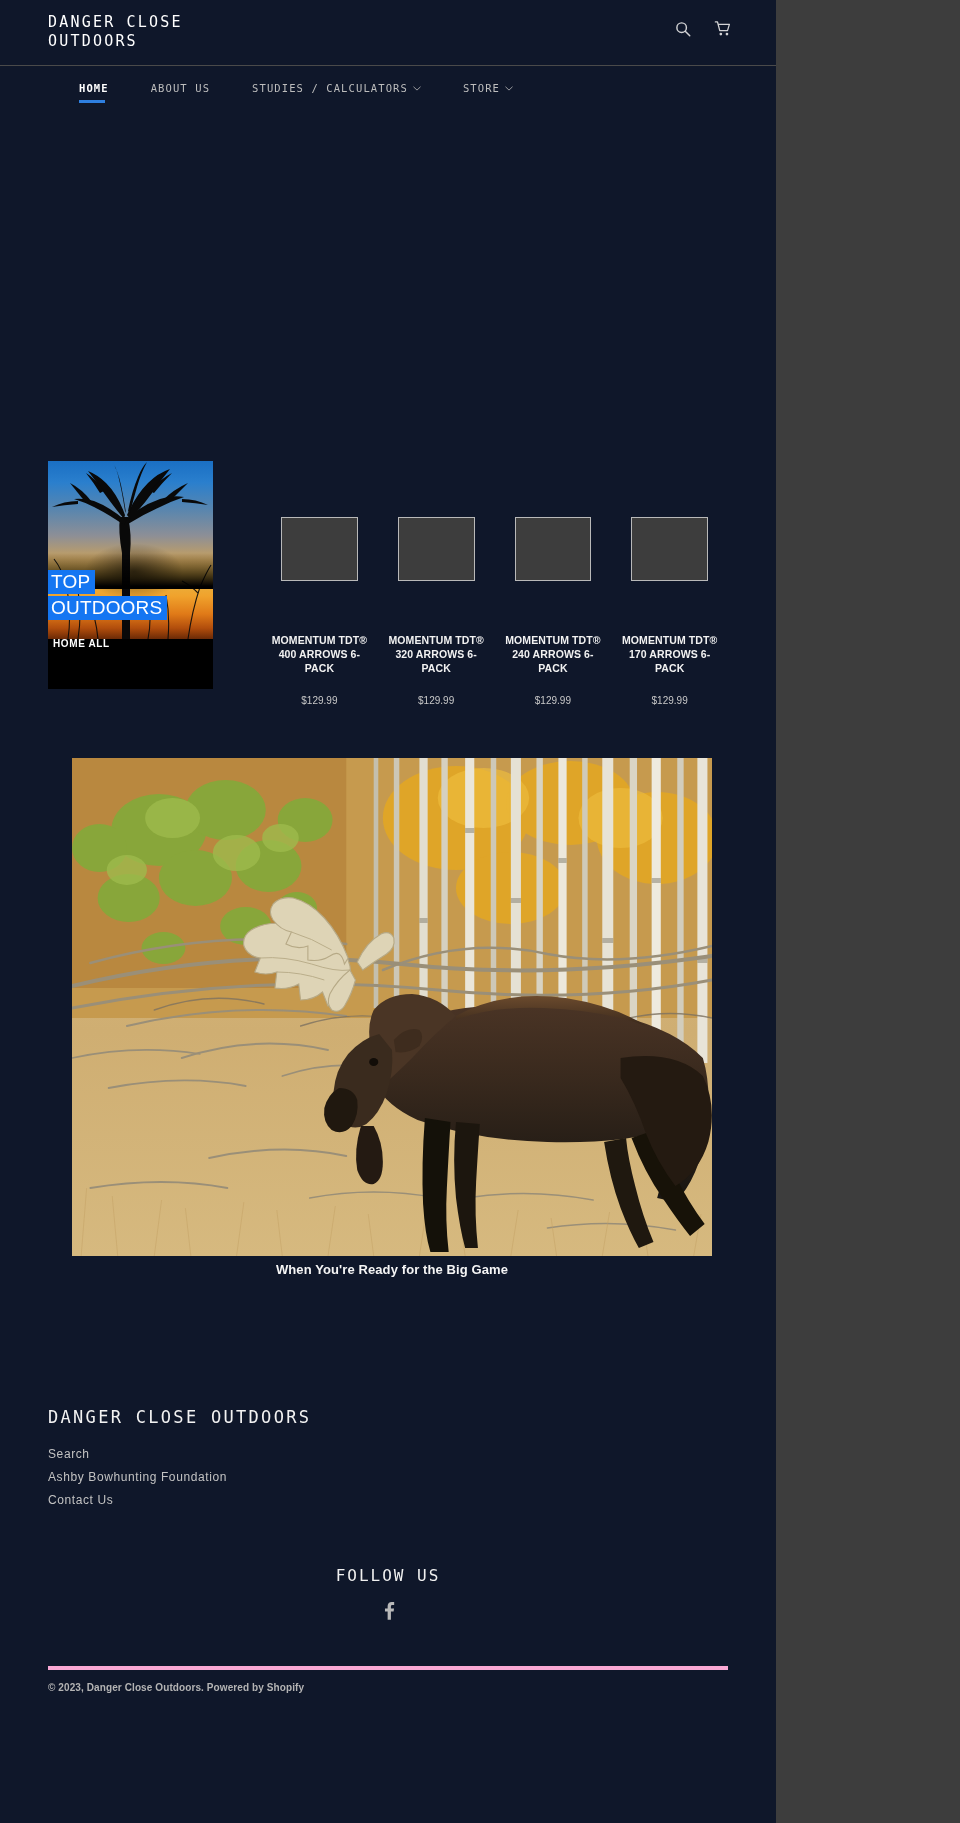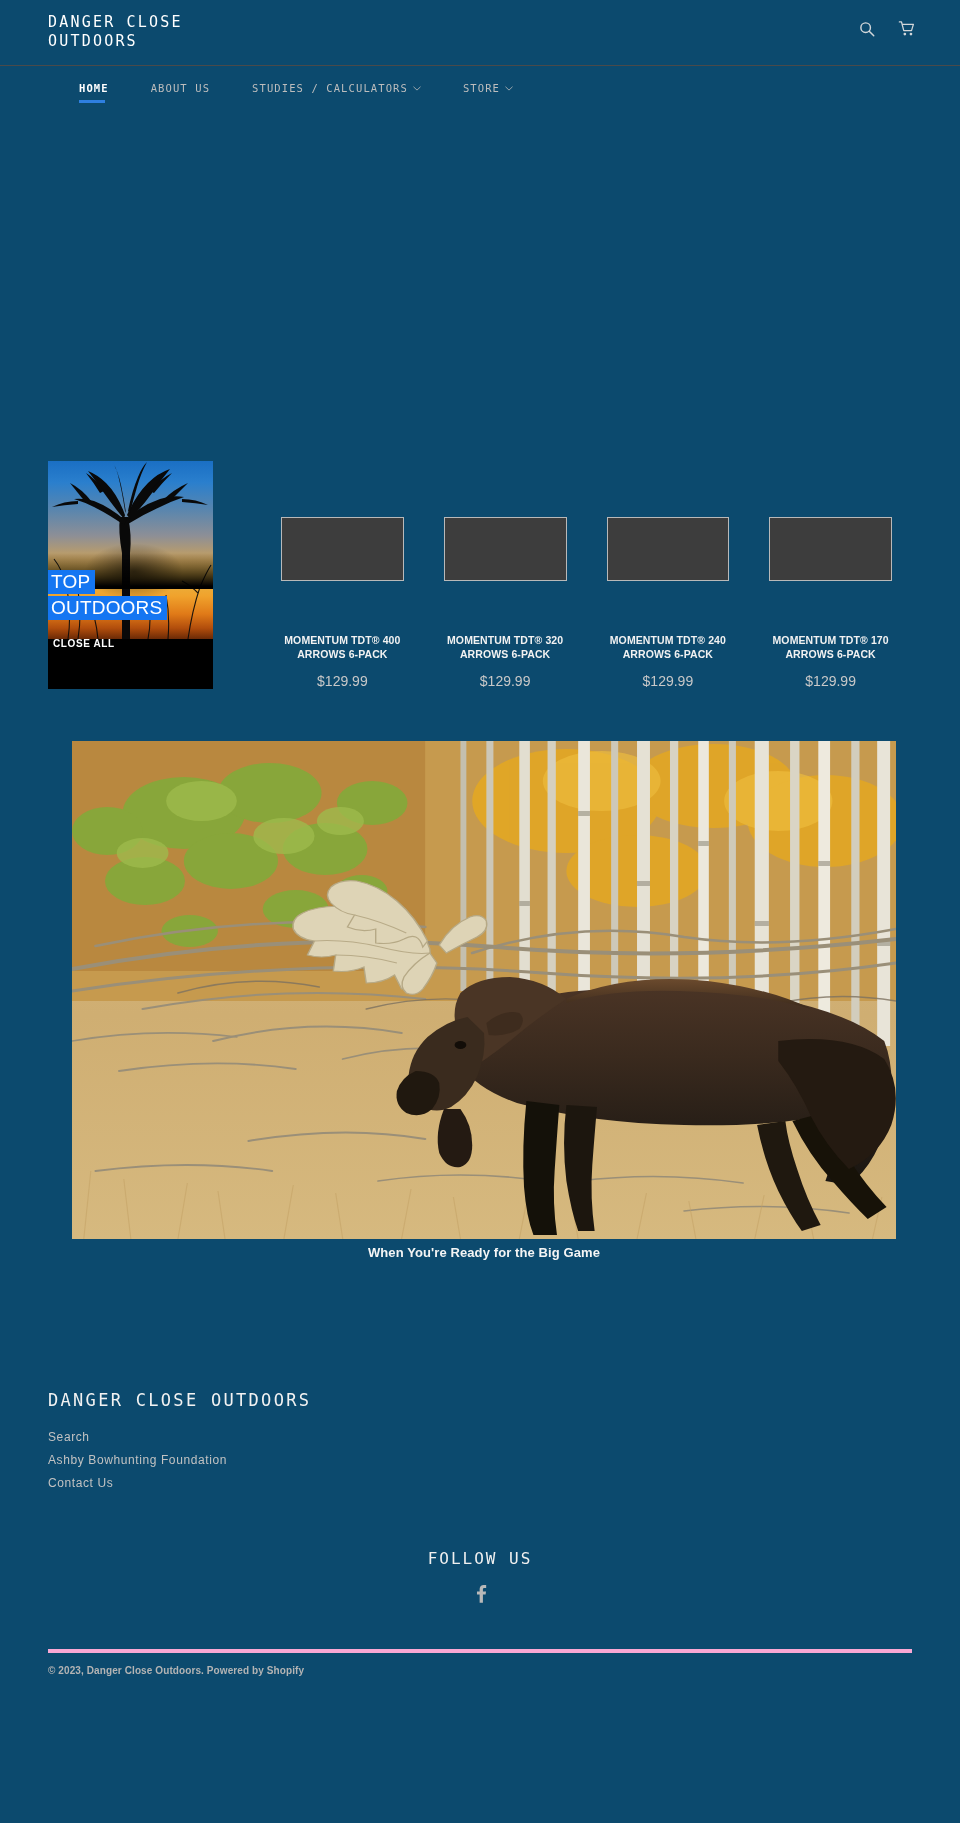--- a/index.html
+++ b/index.html
@@ -3,21 +3,21 @@
 <meta charset="utf-8">
 <style>
   * { box-sizing: border-box; margin: 0; padding: 0; }
   html, body {
     width: 960px;
     height: 1823px;
     background: #3d3d3d;
     font-family: "Liberation Sans", sans-serif;
     overflow: hidden;
   }
-  .page { position: relative; width: 960px; height: 1823px; background: #0c4a6e; }
+  .page { position: relative; width: 776px; height: 1823px; background: #0f172a; }
 
   
   .header {
     position: relative;
     height: 66px;
     border-bottom: 1px solid #4a4a4a;
     display: flex;
     align-items: center;
   }
   .logo {
@@ -164,22 +164,22 @@
   .product-title {
     margin-top: 52px;
     font-size: 10.5px;
     font-weight: bold;
     line-height: 14px;
     color: #f2f2f2;
     letter-spacing: .1px;
     padding: 0 4px;
   }
   .product-price {
-    margin-top: 12px;
-    font-size: 14px;
+    margin-top: 20px;
+    font-size: 10px;
     color: #c8c8c8;
   }
 
   
   .banner {
     margin: 52px 64px 0 72px;
     position: relative;
   }
   .moose-photo {
     position: relative;
@@ -327,21 +327,21 @@
             <path d="M10 130 Q18 122 26 118"></path>
             <path d="M150 132 Q142 124 134 120"></path>
           </g>
         </svg>
         <div class="promo-fade"></div>
       </div>
       <div class="promo-title">
         <span>TOP</span><br>
         <span>OUTDOORS</span>
       </div>
-      <div class="promo-cta">CLOSE ALL</div>
+      <div class="promo-cta">HOME ALL</div>
     </div>
 
     <div class="products">
       <div class="product">
         <div class="product-img"></div>
         <div class="product-title">MOMENTUM TDT® 400 ARROWS 6-PACK</div>
         <div class="product-price">$129.99</div>
       </div>
       <div class="product">
         <div class="product-img"></div>

